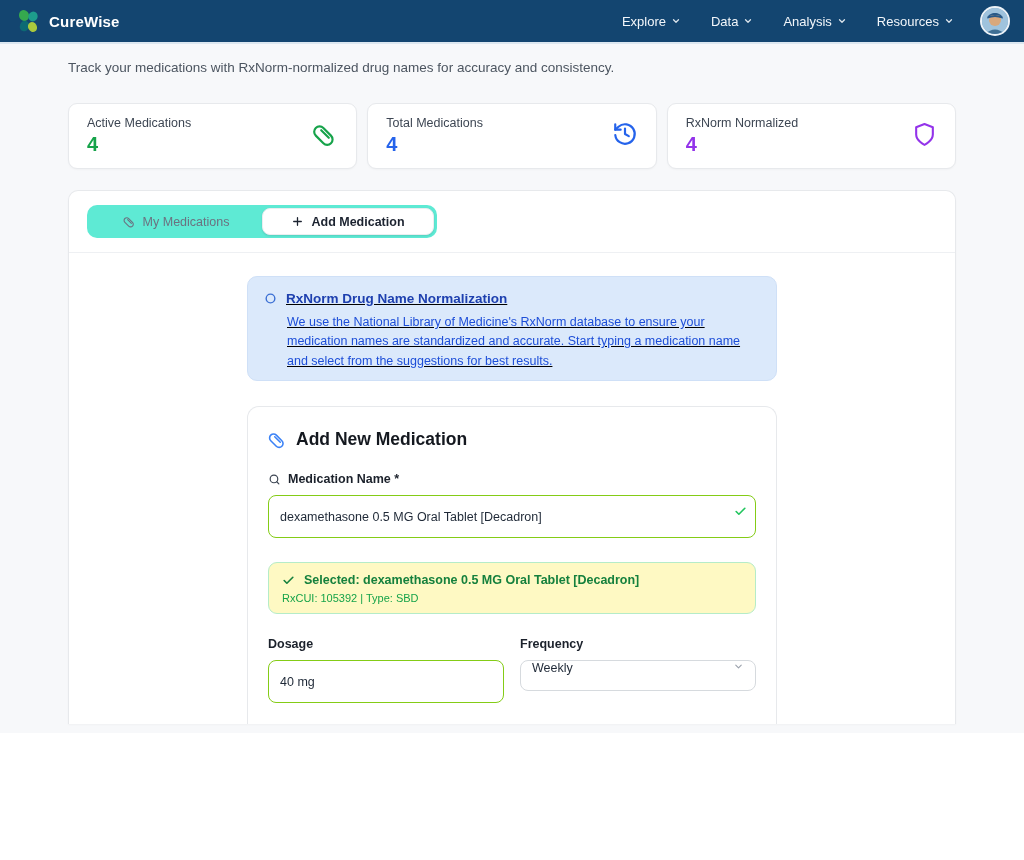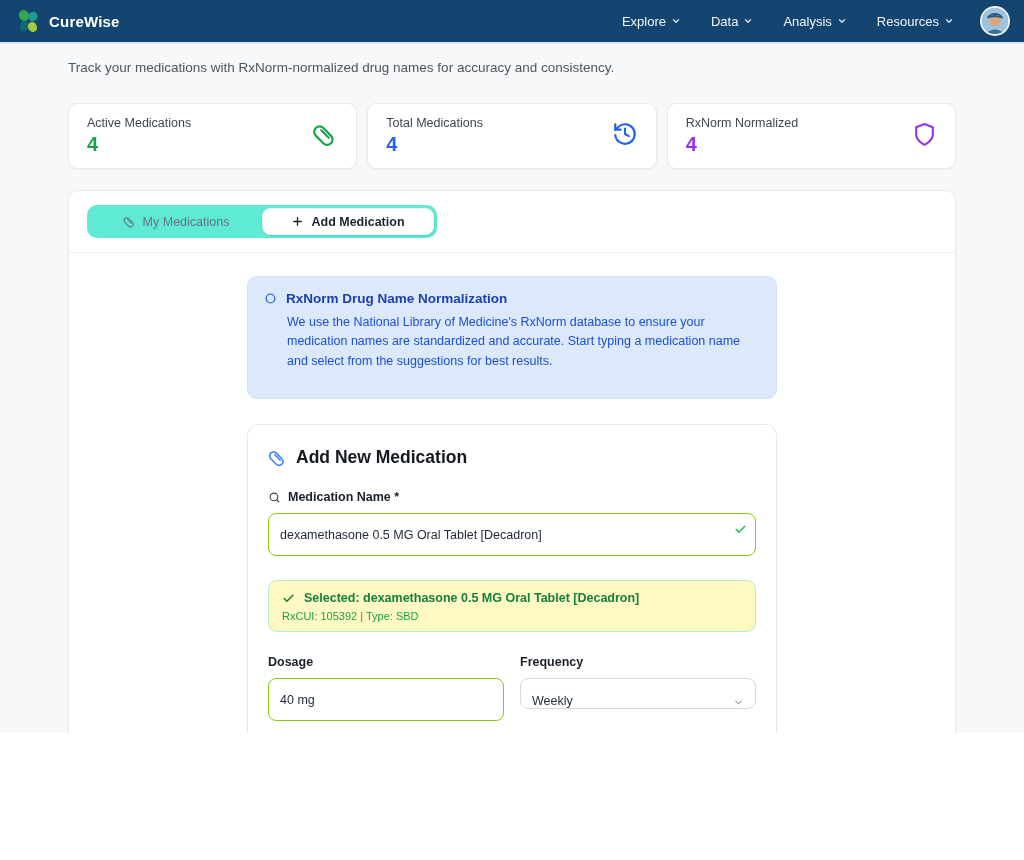--- a/index.html
+++ b/index.html
@@ -31,42 +31,42 @@
 
   
   .main-card { margin-top:21px; background:#ffffff; border:1px solid #e7e9ec; border-radius:10px 10px 0 0; border-bottom:none; min-height:510px; box-shadow:0 1px 2px rgba(16,24,40,.03); }
   .card-header { padding:14px 18px; border-bottom:1px solid #eef0f3; }
   .tab-strip { display:inline-flex; background:#5eead4; border-radius:10px; padding:3px; }
   .tab { width:172px; height:27px; display:flex; align-items:center; justify-content:center; gap:7px; font-size:12.5px; border-radius:8px; cursor:pointer; color:#6b7280; font-weight:500; }
   .tab.active { background:#ffffff; color:#1c2330; font-weight:700; box-shadow:0 1px 2px rgba(16,24,40,.12); border:1px solid #ebedf0; }
   .card-body { display:flex; flex-direction:column; align-items:center; padding:23px 0 0 0; }
 
   
-  .info-box { width:530px; background:#dbe9fb; border:1px solid #cfe0f7; border-radius:10px; padding:14px 16px 27px 16px; }
+  .info-box { width:530px; background:#dbe9fb; border:1px solid #cfe0f7; border-radius:10px; padding:14px 16px 9px 16px;text-decoration:underline; }
   .info-title-row { display:flex; align-items:center; gap:9px; }
   .info-title { font-size:13.5px; font-weight:700; color:#1e40af; }
   .info-body { margin:7px 0 0 23px; font-size:12.5px; line-height:1.55; color:#1d4ed8; }
 
   
   .form-card { width:530px; margin-top:25px; background:#ffffff; border:1px solid #e7e9ec; border-radius:12px 12px 0 0; border-bottom:none; padding:22px 20px 20px 20px; min-height:318px; }
   .form-title-row { display:flex; align-items:center; gap:9px; margin-bottom:22px; }
   .form-title { font-size:17.5px; font-weight:700; color:#14181f; }
   .field-label-row { display:flex; align-items:center; gap:7px; margin-bottom:9px; }
   .field-label { font-size:12.5px; font-weight:600; color:#1b212b; }
   .input-wrap { position:relative; }
   .text-input { width:100%; height:43px; border:1px solid #84cc16; border-radius:8px; padding:0 26px 0 11px; font-size:12.5px; color:#1f2937; font-family:"Liberation Sans", sans-serif; background:#ffffff; outline:none; }
   .input-check { position:absolute; right:9px; top:9px; }
 
   .selected-box { margin-top:24px; background:#fef9c3; border:1px solid #b5ecc8; border-radius:9px; padding:10px 13px 9px 13px; }
   .selected-row { display:flex; align-items:center; gap:9px; }
   .selected-text { font-size:12.5px; font-weight:700; color:#15803d; }
   .selected-meta { margin-top:5px; font-size:11px; color:#16a34a; }
 
   .grid-2 { display:grid; grid-template-columns:1fr 1fr; column-gap:16px; margin-top:23px; }
-  .select-box { height:31px; border:1px solid #d6dade; border-radius:8px; padding:0 11px; display:flex; align-items:flex-end; justify-content:space-between; font-size:12.5px; color:#1f2937; background:#ffffff; cursor:pointer; }
+  .select-box { height:31px; border:1px solid #d6dade; border-radius:8px; padding:0 11px; display:flex; align-items:flex-start; justify-content:space-between; font-size:12.5px; color:#1f2937; background:#ffffff; cursor:pointer; }
 </style>
 </head>
 <body>
 
 <header class="navbar">
   <div class="brand">
     <span style="display:flex;">
       <svg width="28" height="28" viewBox="0 0 28 28">
         <ellipse cx="10" cy="8.5" rx="5" ry="5.5" fill="#35a84e" transform="rotate(-20 10 8.5)"></ellipse>
         <ellipse cx="19" cy="9.5" rx="4.6" ry="5" fill="#1d9c8c" transform="rotate(25 19 9.5)"></ellipse>

